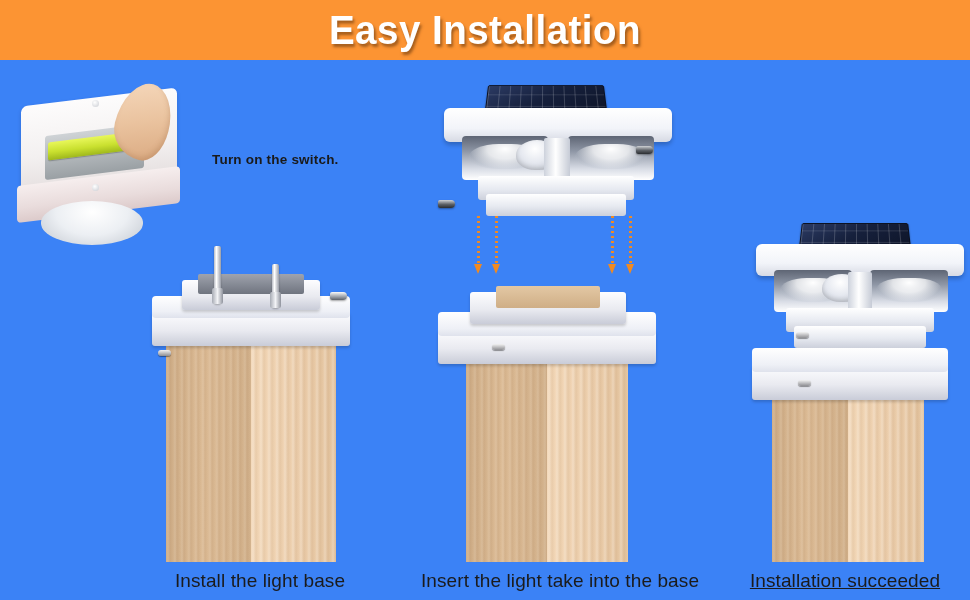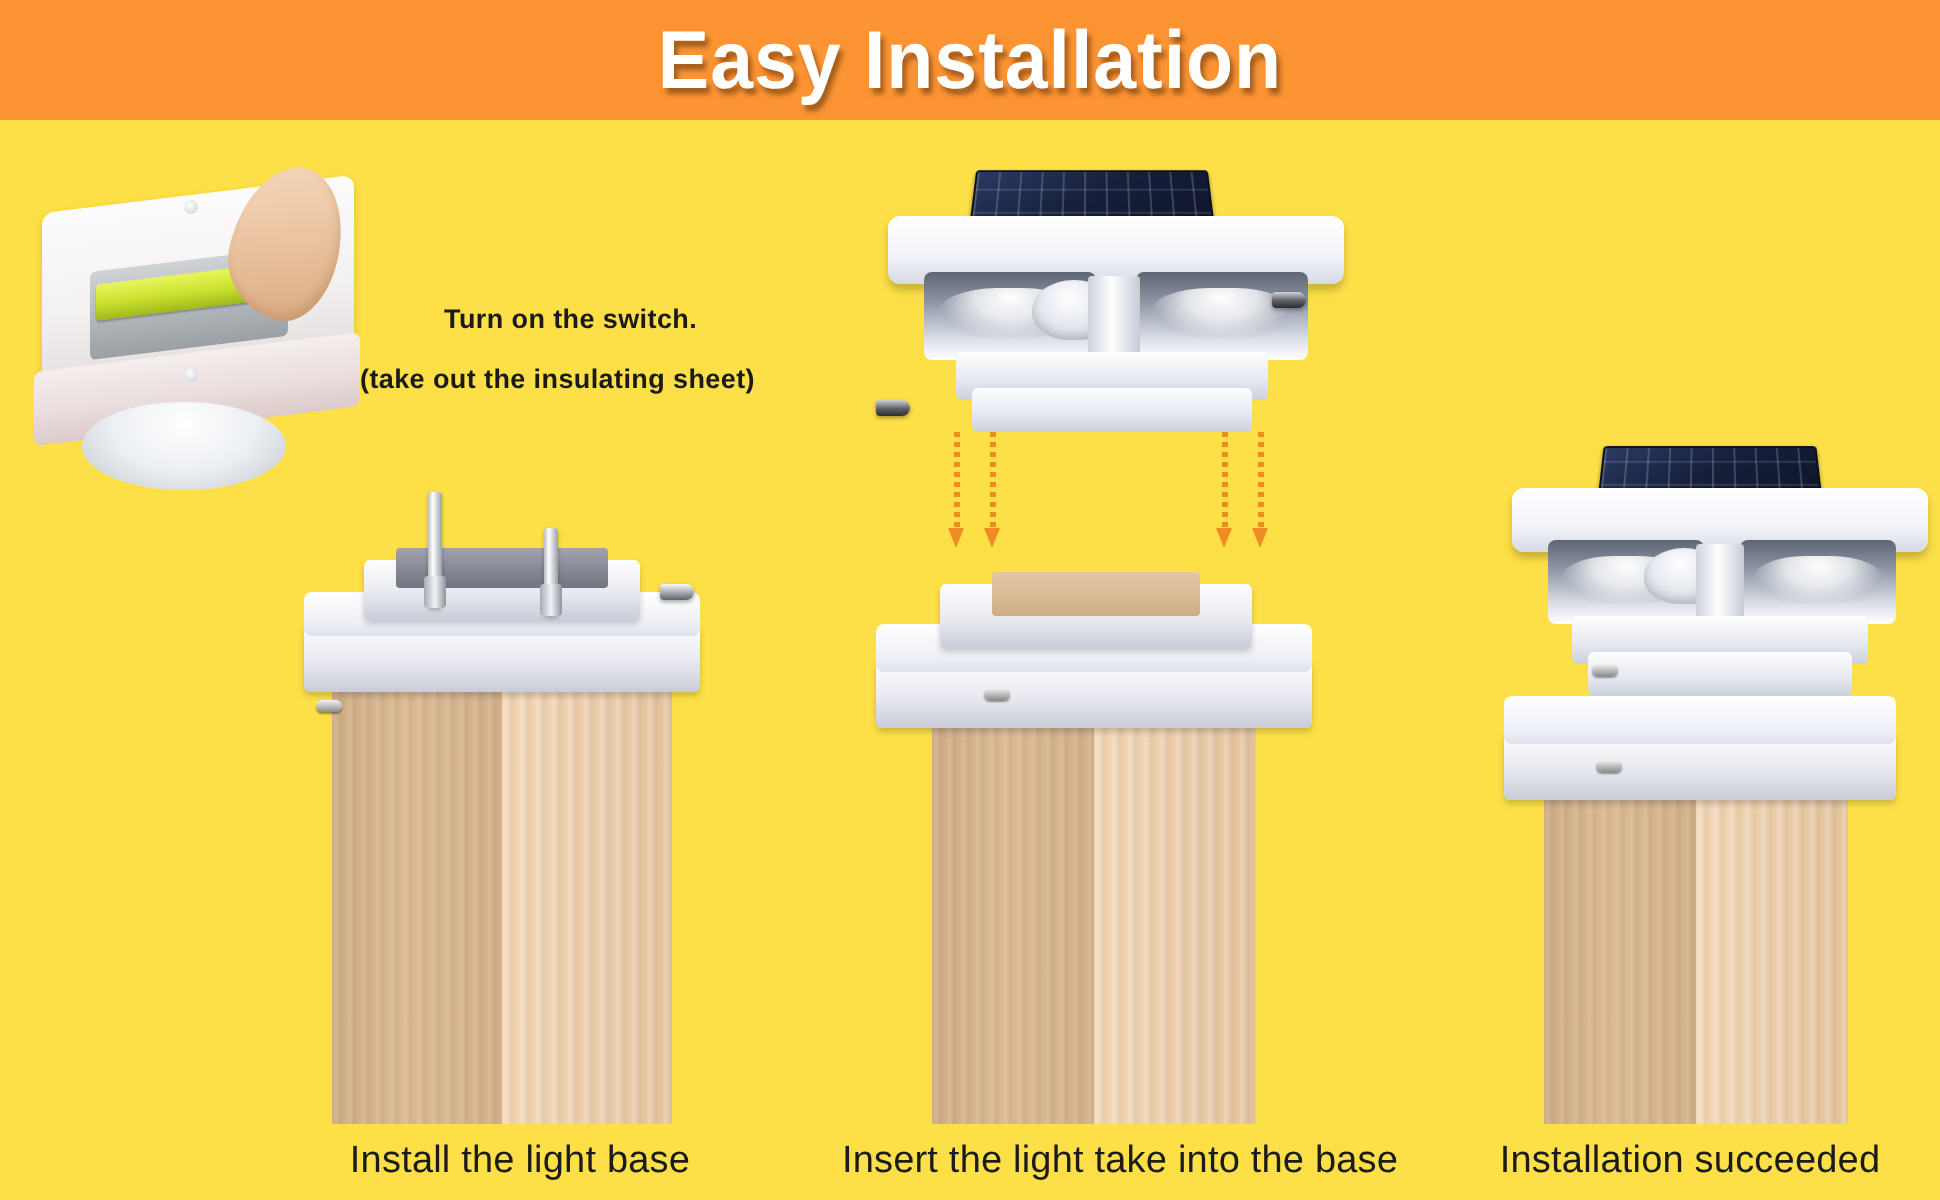--- a/index.html
+++ b/index.html
@@ -3,21 +3,21 @@
 <meta charset="utf-8">
 <style>
   * { margin:0; padding:0; box-sizing:border-box; }
   body {
     width:970px; height:600px;
     background:#ffffff;
     font-family:"Liberation Sans", sans-serif;
     overflow:hidden;
     position:relative;
   }
-  #page { position:relative; width:970px; height:600px; background:#fde047; }
+  #page { position:relative; width:970px; height:600px; background:#3b82f6; }
 
   
   .banner {
     position:absolute; left:0; top:0; width:970px; height:60px;
     background:#fc9433;
   }
   .banner-title {
     position:absolute; left:0; top:0; width:970px; height:60px;
     display:flex; align-items:center; justify-content:center;
     color:#ffffff;
@@ -241,22 +241,21 @@
       <div class="inset-well"></div>
       <div class="inset-battery"></div>
       <div class="inset-skirt"></div>
       <div class="inset-dome"></div>
       <div class="inset-dot" style="left:46%; top:12%;"></div>
       <div class="inset-dot" style="left:46%; top:62%;"></div>
       <div class="inset-finger"></div>
     </div>
   </div>
 
-  <div class="note" style="left:222px; top:152px;">Turn on the switch.</div>
-  <div class="note" style="left:180px; top:182px;">(take out the insulating sheet)</div>
+  <div class="note" style="left:212px; top:152px;">Turn on the switch.</div>
 
   <div>
 
     <div class="post" style="left:166px; top:330px; width:170px; height:232px;">
       <div class="face-l"></div>
       <div class="face-r"></div>
     </div>
 
     <div class="cap-wrap" style="left:152px; top:296px; width:198px; height:52px;">
       <div class="cap-skirt" style="top:16px; height:34px;"></div>
@@ -351,16 +350,16 @@
       <div class="lamp-glass" style="left:22px; top:48px; width:78px; height:42px;"></div>
       <div class="lamp-glass" style="left:118px; top:48px; width:78px; height:42px;"></div>
       <div class="lamp-dome" style="left:70px; top:52px; width:40px; height:28px;"></div>
       <div class="lamp-pillar" style="left:96px; top:50px; width:24px; height:46px;"></div>
       <div class="lamp-collar" style="left:34px; top:86px; width:148px; height:24px;"></div>
       <div class="lamp-collar" style="left:42px; top:104px; width:132px; height:22px;"></div>
       <div class="post-screw" style="left:44px; top:110px;"></div>
     </div>
     <div class="post-screw" style="left:798px; top:380px;"></div>
 
-    <div class="caption" style="left:720px; top:570px; width:250px;">Installation succeeded</div>
+    <div class="caption" style="left:720px; top:570px; width:250px;text-decoration:underline;">Installation succeeded</div>
   </div>
 
 </div>
 
 </body></html>

